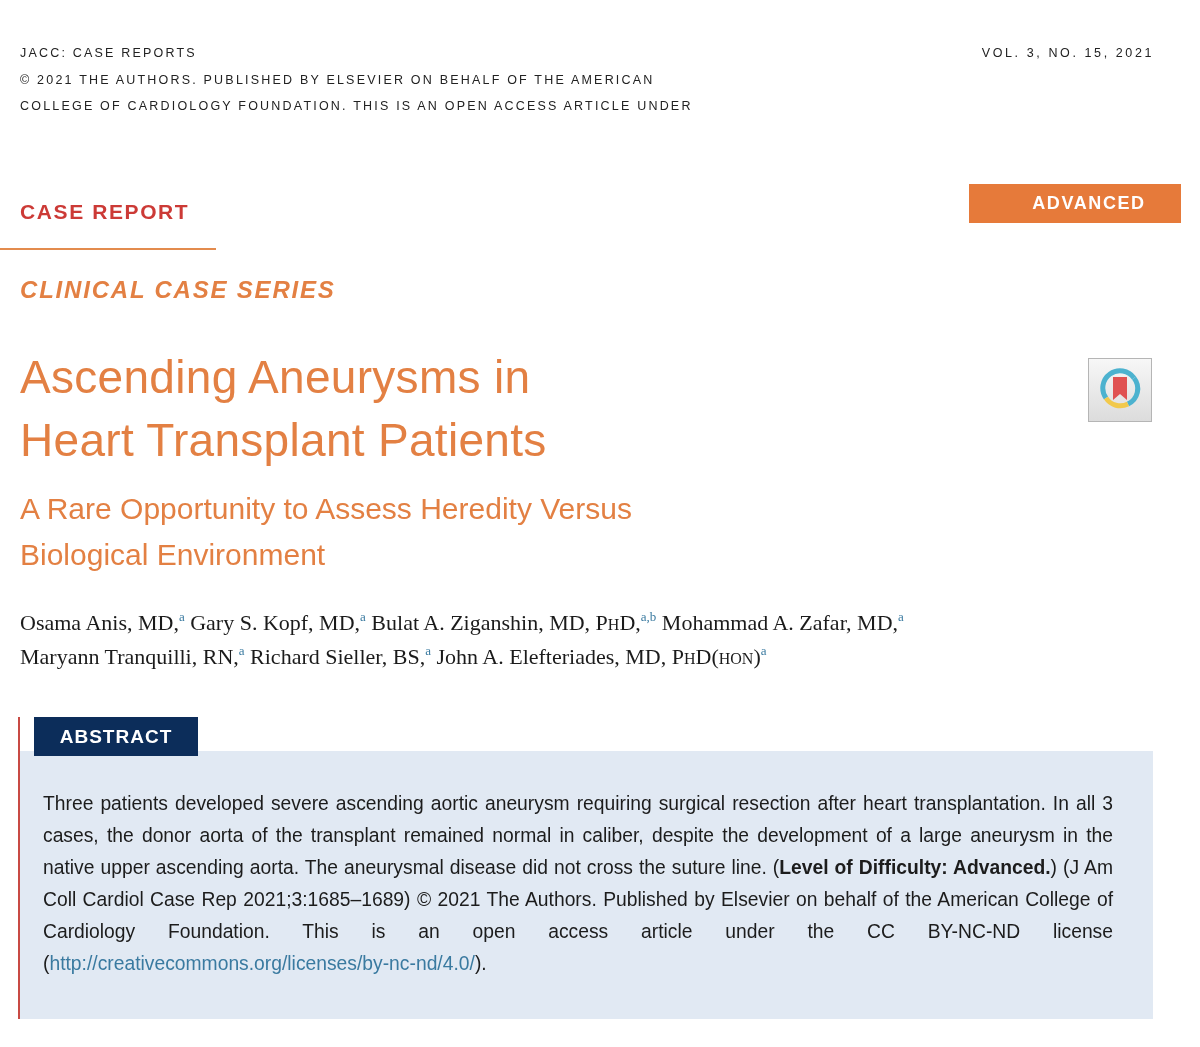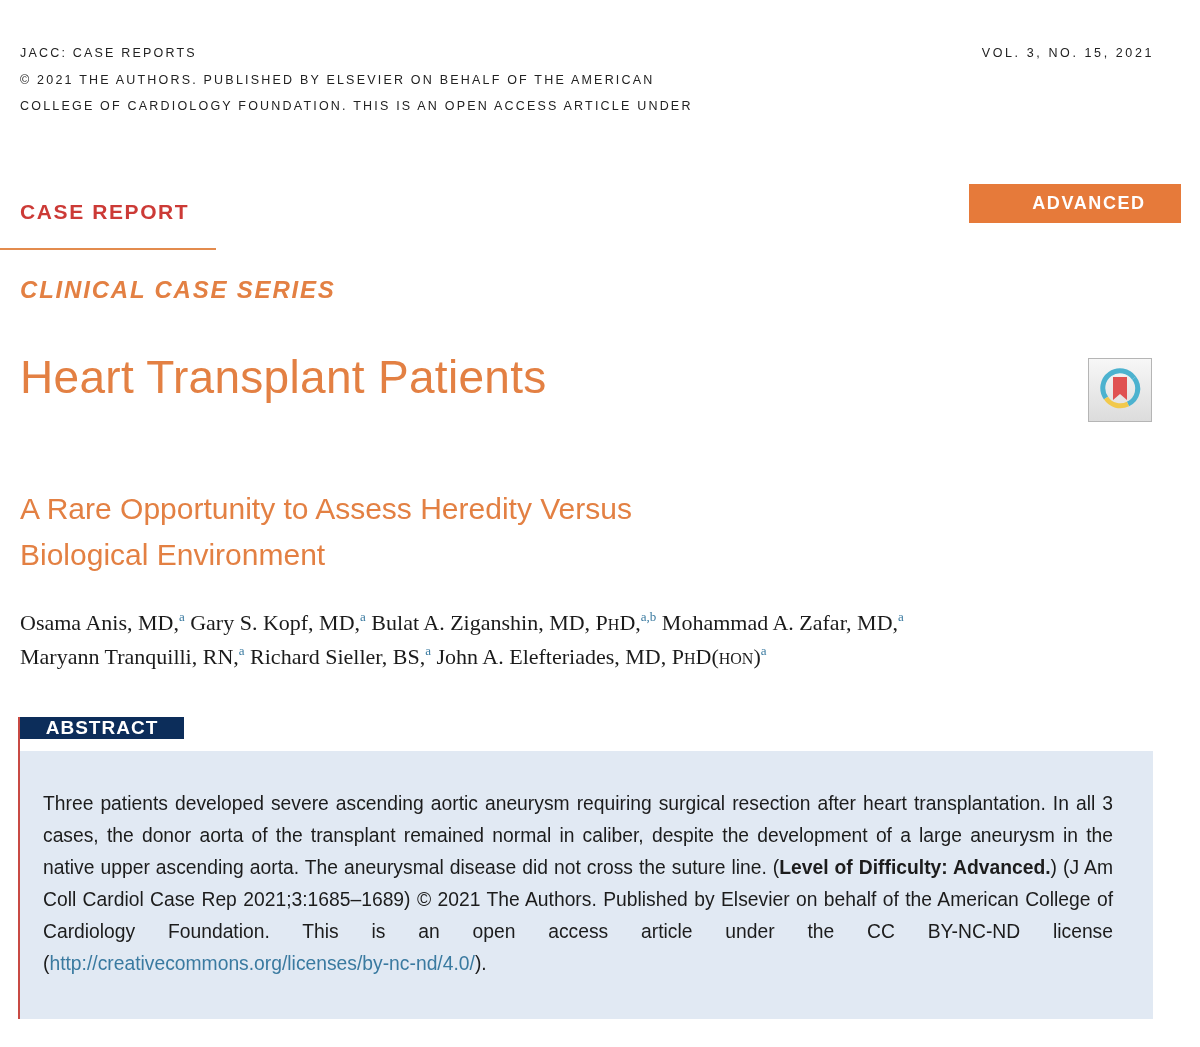--- a/index.html
+++ b/index.html
@@ -19,21 +19,21 @@
 
     .crossmark { position: absolute; left: 1088px; top: 358px; width: 64px; height: 64px; border: 1px solid #b5b5b5; background: linear-gradient(#f7f7f7, #dcdcdc); box-sizing: border-box; display: flex; align-items: center; justify-content: center; }
 
     .title { position: absolute; left: 20px; top: 346px; font-size: 46px; line-height: 63px; color: #e38043; margin: 0; font-weight: normal; letter-spacing: 0.3px; }
     .subtitle { position: absolute; left: 20px; top: 486px; font-size: 30px; line-height: 46px; color: #e38043; margin: 0; font-weight: normal; }
 
     .authors { position: absolute; left: 20px; top: 607px; font-size: 22px; line-height: 32px; color: #1b1b1b; }
     .authors sup { color: #3a7aa0; font-size: 13px; vertical-align: 9px; line-height: 0; }
     .sc { font-size: 16px; }
 
-    .abstract-tab { position: absolute; left: 20px; top: 717px; width: 164px; height: 22px; background: #0c2d5a; color: #fff; font-size: 19px; font-weight: bold; letter-spacing: 1px; display: flex; align-items: center; justify-content: center; }
+    .abstract-tab { position: absolute; left: 34px; top: 717px; width: 164px; height: 39px; background: #0c2d5a; color: #fff; font-size: 19px; font-weight: bold; letter-spacing: 1px; display: flex; align-items: center; justify-content: center; }
     .abstract-box { position: absolute; left: 20px; top: 751px; width: 1133px; height: 268px; background: #e1e9f3; box-sizing: border-box; }
     .abstract-redline { position: absolute; left: 18px; top: 717px; width: 2px; height: 302px; background: #c84a44; }
     .abstract-text { position: absolute; left: 43px; top: 788px; width: 1070px; font-size: 19.3px; line-height: 32px; color: #1c1c1c; text-align: justify; margin: 0; }
     .abstract-text a { color: #3a7aa0; text-decoration: none; }
     .abstract-text b { font-weight: bold; }
   </style>
 </head>
 <body>
 
 <div class="meta sans">
@@ -53,20 +53,21 @@
 <div class="crossmark">
   <svg width="44" height="44" viewBox="0 0 44 44">
     <path d="M8 30 A17 17 0 0 1 36 10" fill="none" stroke="#4cb2cf" stroke-width="5"></path>
     <path d="M36 10 A17 17 0 0 1 30 36" fill="none" stroke="#4cb2cf" stroke-width="5"></path>
     <path d="M30 36 A17 17 0 0 1 8 30" fill="none" stroke="#f2c94c" stroke-width="5"></path>
     <path d="M15 9 L29 9 L29 32 L22 26 L15 32 Z" fill="#e05252"></path>
   </svg>
 </div>
 
 <h1 class="title sans">
+  <div>Ascending Aneurysms in</div>
   <div>Heart Transplant Patients</div>
 </h1>
 
 <h2 class="subtitle sans">
   <div>A Rare Opportunity to Assess Heredity Versus</div>
   <div>Biological Environment</div>
 </h2>
 
 <div class="authors serif">
   <div>

